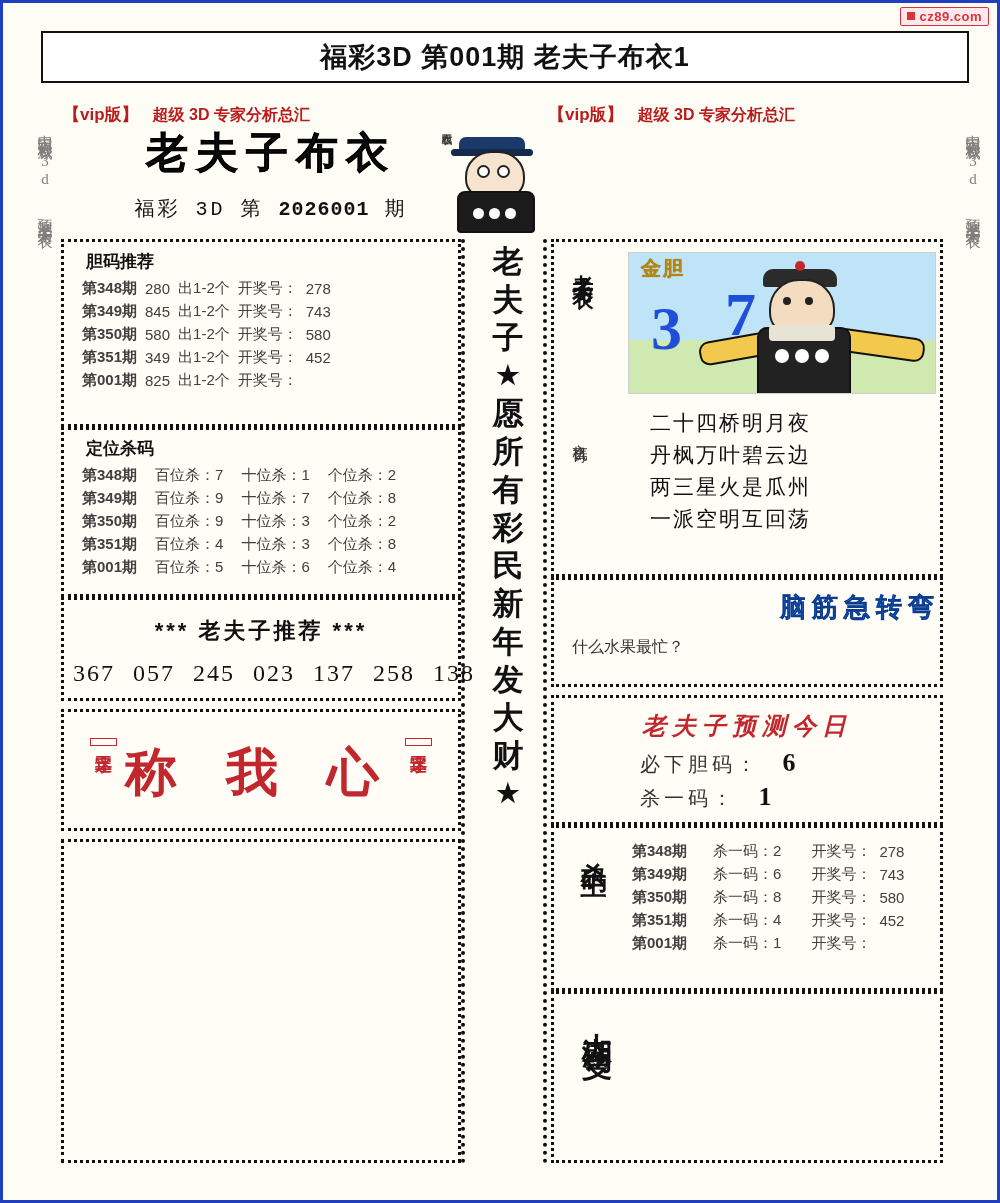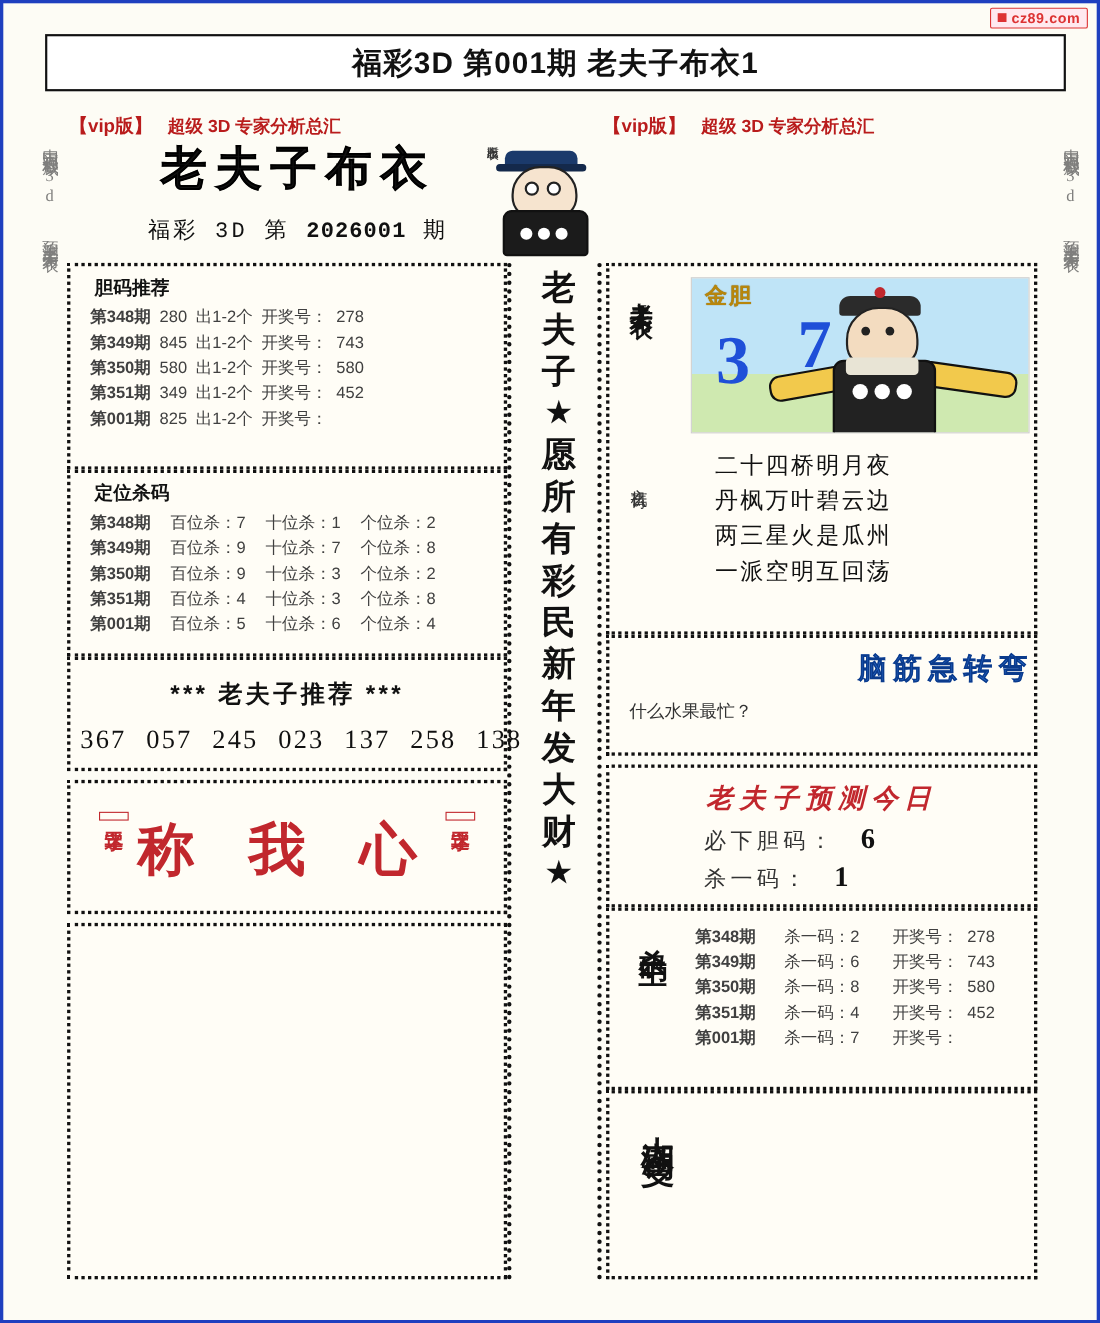--- a/index.html
+++ b/index.html
@@ -420,21 +420,21 @@
         <td>580</td>
       </tr>
       <tr>
         <td class="period">第351期</td>
         <td style="padding-left:22px">杀一码：4</td>
         <td style="padding-left:26px">开奖号：</td>
         <td>452</td>
       </tr>
       <tr>
         <td class="period">第001期</td>
-        <td style="padding-left:22px">杀一码：7</td>
+        <td style="padding-left:22px">杀一码：1</td>
         <td style="padding-left:26px">开奖号：</td>
         <td></td>
       </tr>
     </tbody>
       </table>
   </div>
 
   <div class="dbox" style="left:548px;top:988px;width:392px;height:172px;">
     <div class="taihu" style="position:absolute;left:22px;top:14px;height:142px;">太湖钓叟</div>
   </div>

